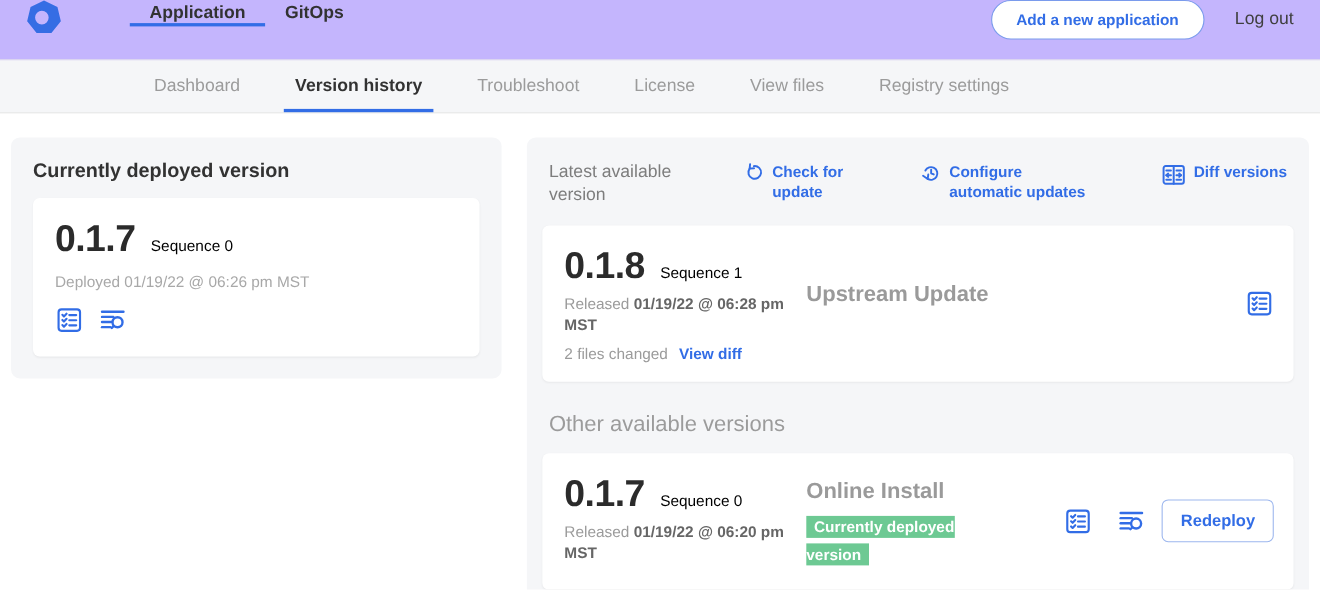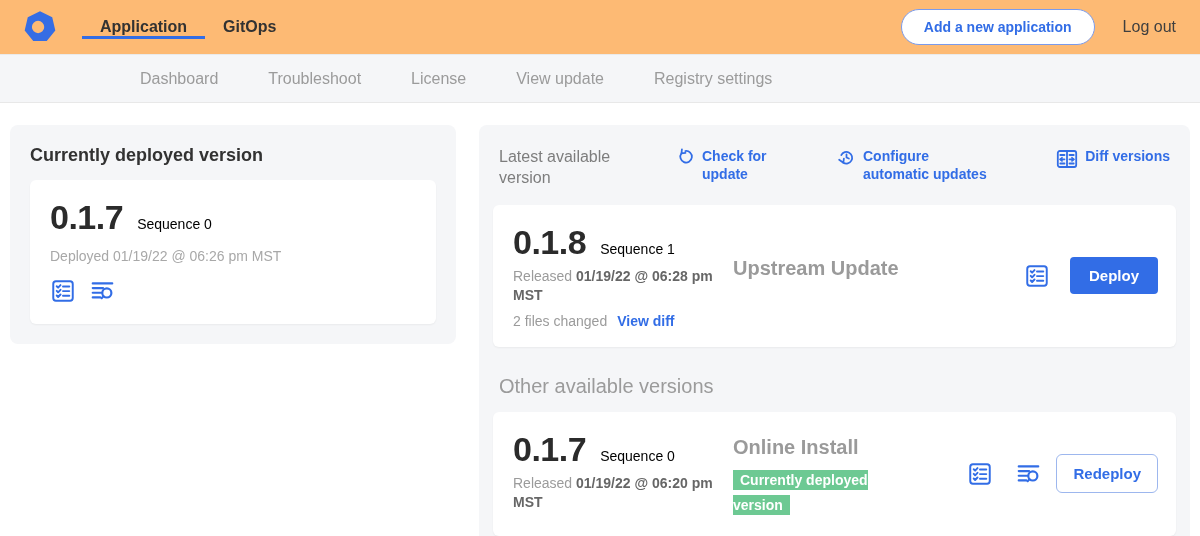--- a/index.html
+++ b/index.html
@@ -1,21 +1,21 @@
 <!DOCTYPE html>
 <html><head>
 <meta charset="utf-8">
 <style>
   * { box-sizing: border-box; margin: 0; padding: 0; }
   html,body { width:1200px; height:536px; background:#fff; overflow:hidden;
     font-family:"Liberation Sans","DejaVu Sans",sans-serif; color:#323232; }
 
   
-  .app-header { height:55px; background:#fdba74; border-bottom:1px solid #eaeaea;
-    display:flex; align-items:center; padding:0 20px 0 24px; }
+  .app-header { height:55px; background:#c4b5fd; border-bottom:1px solid #eaeaea;
+    display:flex; align-items:flex-start; padding:0 20px 0 24px;gap:36px; }
   .logo-wrap { display:flex; align-items:center; margin-right:26px; }
   .hdr-tabs { display:flex; align-items:stretch; }
   .hdr-tab { display:flex; align-items:center; padding:0 18px; font-size:16px; font-weight:600;
     color:#323232; border-bottom:3px solid transparent; padding-top:3px; cursor:pointer; }
   .hdr-tab.active { border-bottom-color:#326de6; }
   .hdr-right { margin-left:auto; display:flex; align-items:center; gap:28px; }
   .add-app-btn { background:#fff; border:1px solid #7a9bec; color:#326de6; font-weight:700;
     font-size:14px; padding:9px 22px; border-radius:18px; cursor:pointer;
     font-family:"Liberation Sans","DejaVu Sans",sans-serif; }
   .logout { font-size:16px; color:#3f3f3f; cursor:pointer; padding-right:4px; }
@@ -101,28 +101,31 @@
   <div class="hdr-right">
     <button class="add-app-btn">Add a new application</button>
     <div class="logout">Log out</div>
   </div>
 </header>
 
 <nav class="subnav">
   <div class="subnav-item">
     <span>Dashboard</span>
   </div>
+  <div class="subnav-item active">
+    <span>Version history</span>
+  </div>
   <div class="subnav-item">
     <span>Troubleshoot</span>
   </div>
   <div class="subnav-item">
     <span>License</span>
   </div>
   <div class="subnav-item">
-    <span>View update</span>
+    <span>View files</span>
   </div>
   <div class="subnav-item">
     <span>Registry settings</span>
   </div>
 </nav>
 
 <div class="main">
 
   <aside class="panel left-panel">
     <h2>Currently deployed version</h2>
@@ -217,21 +220,20 @@
           <svg class="ic" width="26" height="26" viewBox="0 0 24 24">
             <rect x="3" y="3" width="18" height="18" rx="2.5"></rect>
             <polyline points="6.2,7.6 7.5,8.9 9.7,6.6"></polyline>
               <line x1="12" y1="7.8" x2="17.8" y2="7.8"></line>
             <polyline points="6.2,11.9 7.5,13.2 9.7,10.9"></polyline>
               <line x1="12" y1="12.1" x2="17.8" y2="12.1"></line>
             <polyline points="6.2,16.2 7.5,17.5 9.7,15.2"></polyline>
               <line x1="12" y1="16.4" x2="17.8" y2="16.4"></line>
           </svg>
         </button>
-        <button class="deploy-btn">Deploy</button>
       </div>
     </div>
 
     <p class="other-title">Other available versions</p>
 
     <div class="vcard release-card card-other">
       <div class="col1">
         <div class="vrow">
           <span class="vnum">0.1.7</span>
           <span class="seq">Sequence 0</span>

